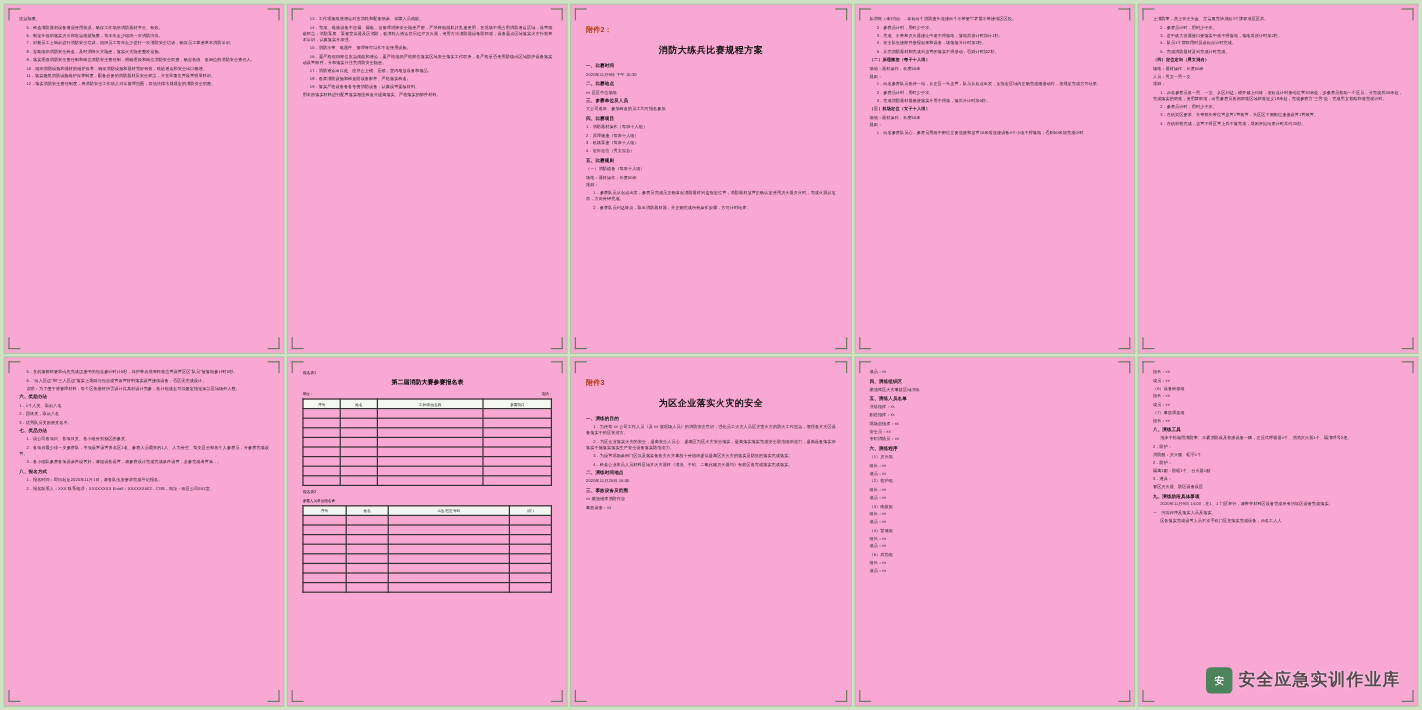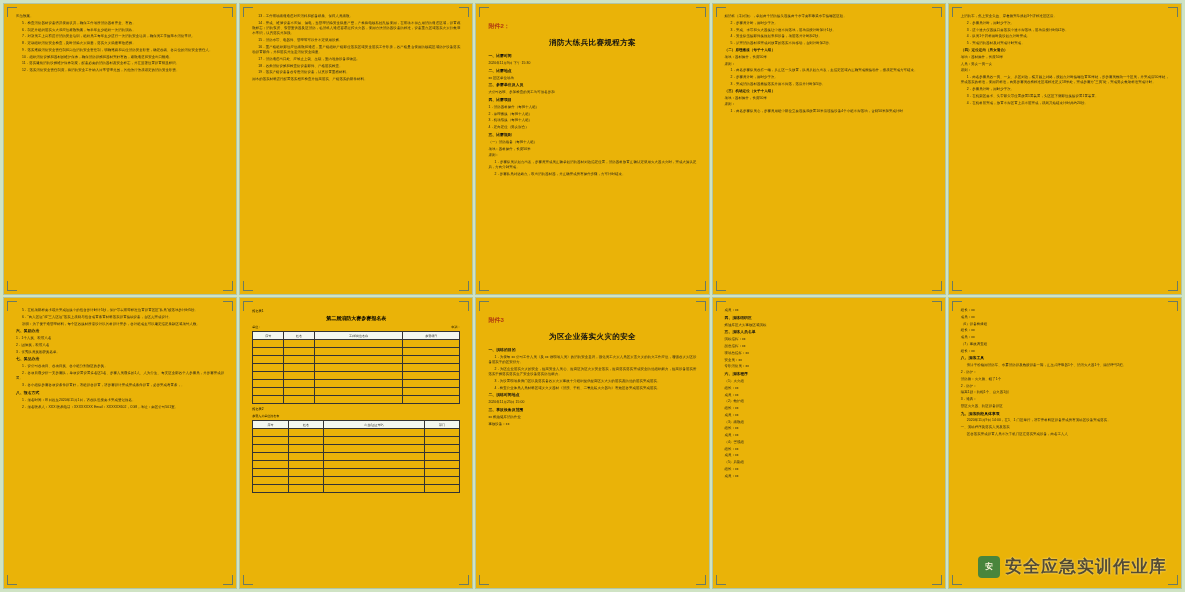--- a/index.html
+++ b/index.html
@@ -14,21 +14,21 @@
     position:absolute;inset:0;
     display:grid;
     grid-template-columns:repeat(5,1fr);
     grid-template-rows:repeat(2,1fr);
     gap:4px;
     padding:4px;
     box-sizing:border-box;
   }
   .page{
     position:relative;
-    background:#eab308;
+    background:#f9a8d4;
     box-sizing:border-box;
     padding:10px 12px 12px 12px;
     overflow:hidden;
     box-shadow:0 0 0 1px rgba(120,140,110,.35);
   }
   
   .page::before,.page::after{
     content:"";position:absolute;width:9px;height:9px;pointer-events:none;
   }
   .page::before{left:3px;top:3px;border-left:1px solid #6b7a63;border-top:1px solid #6b7a63;}
@@ -107,21 +107,21 @@
     opacity:.85;
     pointer-events:none;
   }
   .wm-logo{
     width:22px;height:22px;border-radius:4px;
     background:#2d7d46;
     display:flex;align-items:center;justify-content:center;
     color:#fff;font-size:8px;font-weight:bold;
   }
   .wm-text{
-    font-size:17px;color:#3a3a3a;font-weight:bold;letter-spacing:1px;
+    font-size:14px;color:#3a3a3a;font-weight:bold;letter-spacing:1px;
     text-shadow:0 0 2px rgba(255,255,255,.8);
   }
   .spacer{height:2px;}
 </style>
 </head>
 <body>
 
 <div class="sheet-grid">
 
   <div class="page">

